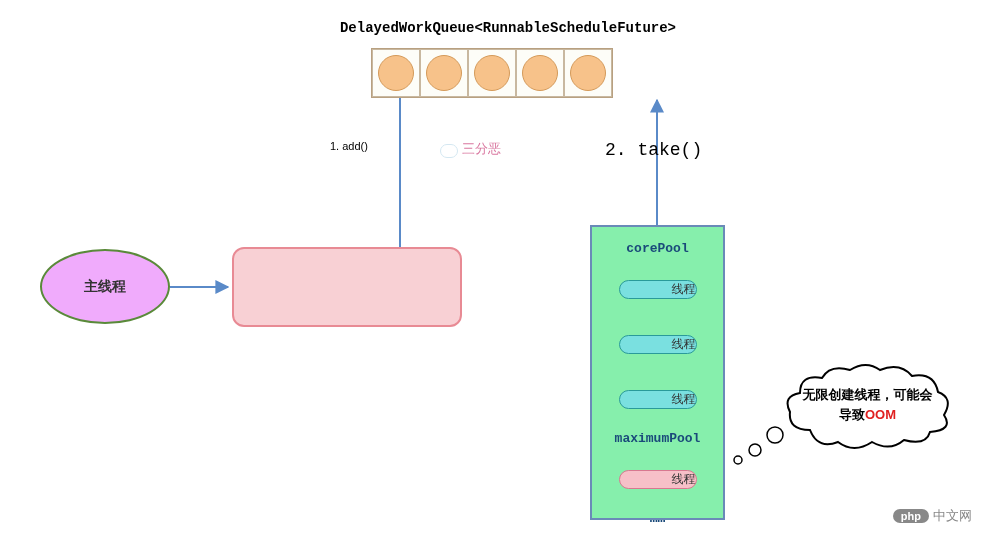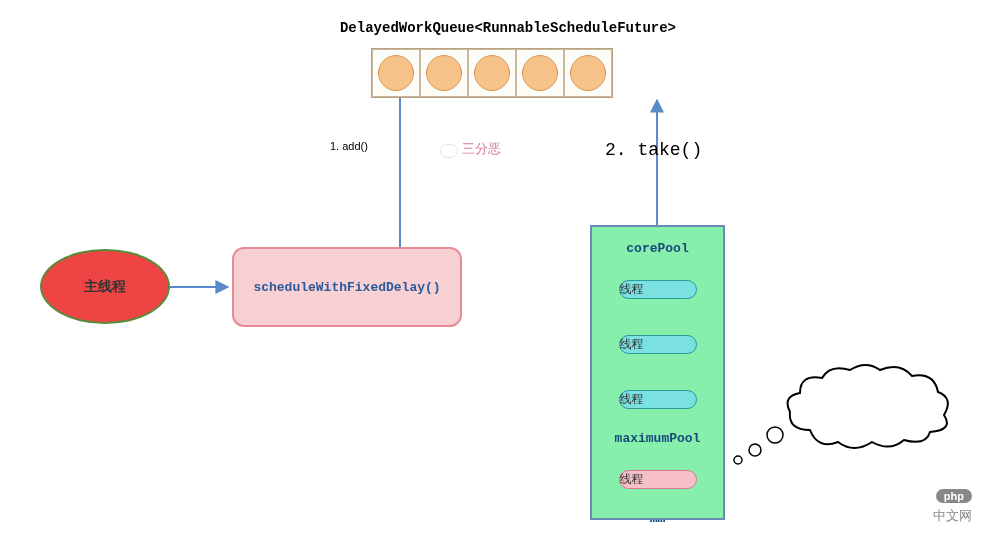--- a/index.html
+++ b/index.html
@@ -60,21 +60,21 @@
       font-family: "Courier New", monospace;
       font-size: 18px;
     }
     .main-thread {
       position: absolute;
       top: 249px;
       left: 40px;
       width: 130px;
       height: 75px;
       border-radius: 50%;
-      background: #ef4444;
+      background: #f0abfc;
       border: 2px solid #5a8a3a;
       display: flex;
       align-items: center;
       justify-content: center;
       font-size: 14px;
       font-weight: bold;
       color: #333;
     }
     .schedule-box {
       position: absolute;
@@ -116,21 +116,21 @@
       font-size: 13px;
       color: #1a4a7a;
       margin: 4px 0 6px 0;
     }
     .thread-pill {
       width: 78px;
       height: 26px;
       border-radius: 13px;
       display: flex;
       align-items: center;
-      justify-content: flex-start;
+      justify-content: flex-end;
       font-size: 12px;
       margin: 18px 0;
       color: #333;
     }
     .thread-cyan {
       background: #7ae0e0;
       border: 1.5px solid #2a9a9a;
     }
     .thread-pink {
       background: #f7c0c8;
@@ -179,25 +179,24 @@
       font-weight: bold;
       color: #000;
       line-height: 1.5;
     }
     .cloud-text .oom { color: #e02020; }
     .logo {
       position: absolute;
       bottom: 10px;
       right: 12px;
       display: flex;
-      align-items: flex-end;
+      align-items: center;
       gap: 4px;
       font-size: 13px;
       color: #888;
-      flex-direction: column;
     }
     .logo-badge {
       background: #888;
       color: #fff;
       border-radius: 10px;
       padding: 1px 8px;
       font-size: 11px;
       font-weight: bold;
     }
     svg.arrows { position: absolute; top: 0; left: 0; }
@@ -245,21 +244,20 @@
 <div class="watermark">
   <span class="watermark-icon"></span>
   <span>三分恶</span>
 </div>
 
 <div class="main-thread">
   <span>主线程</span>
 </div>
 
 <div class="schedule-box">
-  <div>scheduleWithFixedDelay()</div>
 </div>
 
 <div class="pool-box">
   <div class="pool-label">corePool</div>
   <div class="thread-pill thread-cyan">
       <span>线程</span>
     </div>
   <div class="thread-pill thread-cyan">
       <span>线程</span>
     </div>
@@ -283,20 +281,24 @@
              Q 86 0 100 10
              Q 120 2 132 16
              Q 154 12 158 32
              Q 174 38 164 55
              Q 174 70 150 72
              Q 146 86 124 80
              Q 110 92 92 82
              Q 74 94 58 82
              Q 38 90 30 70 Z" fill="#ffffff" stroke="#000" stroke-width="2"></path>
   </svg>
+  <div class="cloud-text">
+    <span>无限创建线程，可能会</span><br>
+    <span>导致</span><span class="oom">OOM</span>
+  </div>
 </div>
 
 <svg class="arrows" width="984" height="535" style="z-index:2">
   <circle cx="775" cy="435" r="8" fill="#fff" stroke="#000" stroke-width="1.5"></circle>
   <circle cx="755" cy="450" r="6" fill="#fff" stroke="#000" stroke-width="1.5"></circle>
   <circle cx="738" cy="460" r="4" fill="#fff" stroke="#000" stroke-width="1.5"></circle>
 </svg>
 
 <div class="logo">
   <span class="logo-badge">php</span>

